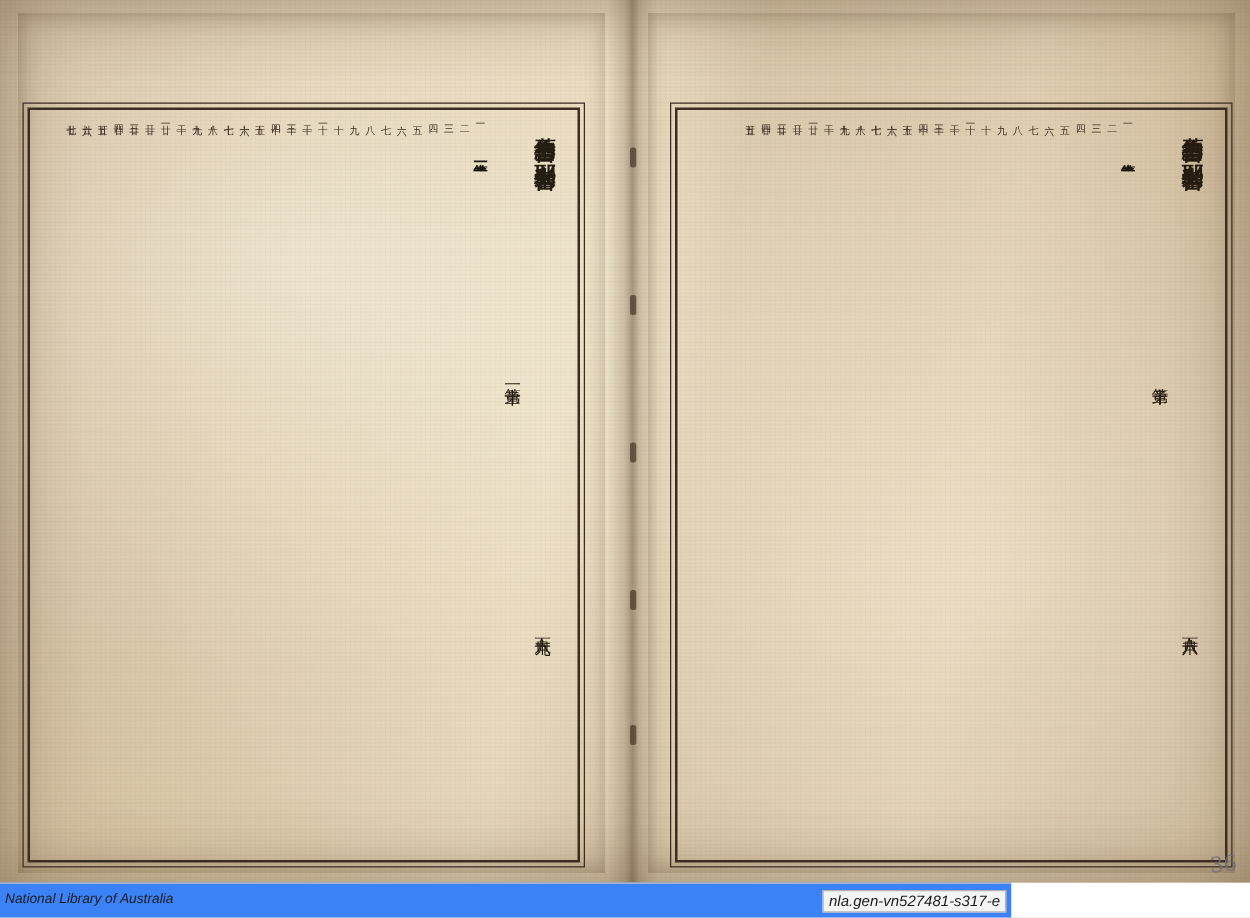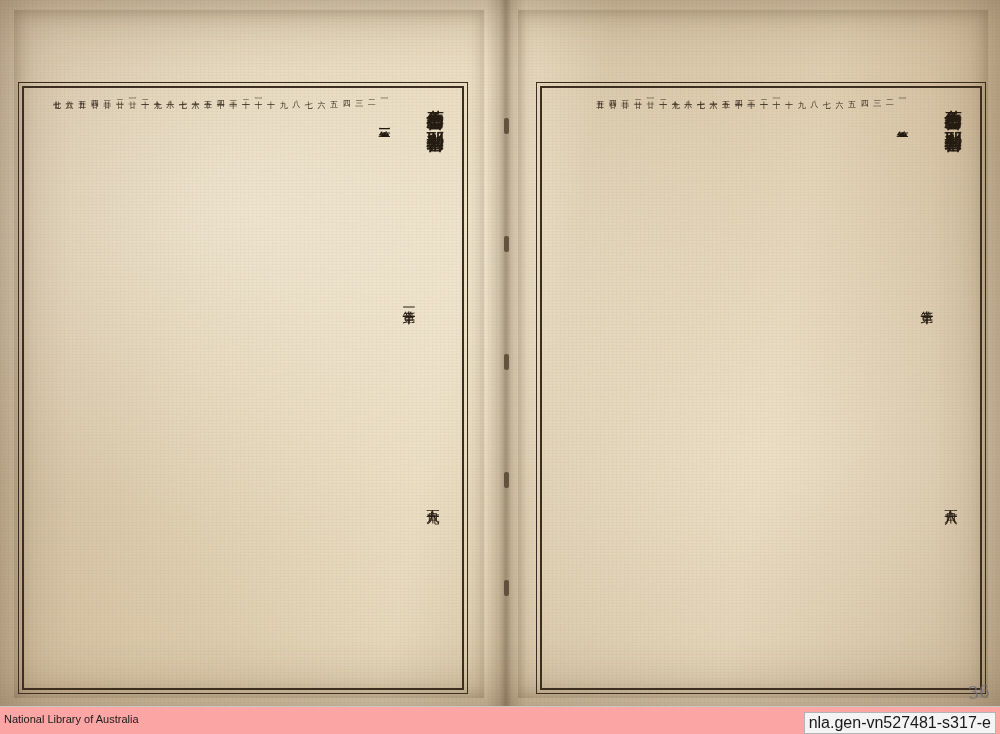--- a/index.html
+++ b/index.html
@@ -224,35 +224,36 @@
     color: #6b6f7a;
     transform: rotate(-6deg);
     opacity: .85;
     z-index: 10;
   }
 
   
   #credit-bar {
     position: absolute;
     left: 0; top: 706px;
-    width: 1000px; height: 28px;
-    background: #fca5a5;
+    width: 809px; height: 28px;
+    background: #3b82f6;
     border-top: 1px solid #c8c8c8;
+    font-style: italic;
   }
   #credit-left {
     position: absolute;
     left: 4px; top: 6px;
     font-size: 11px;
     color: #1a1a1a;
     font-family: "Liberation Sans", sans-serif;
   }
   #credit-right {
     position: absolute;
     right: 4px; top: 5px;
-    font-size: 16px;
+    font-size: 12px;
     color: #1a1a1a;
     font-family: "Liberation Sans", sans-serif;
     border: 1px solid #b4b4b4;
     padding: 1px 4px;
     background: #f4f4f4;
   }
 </style>
 </head>
 <body>
 

